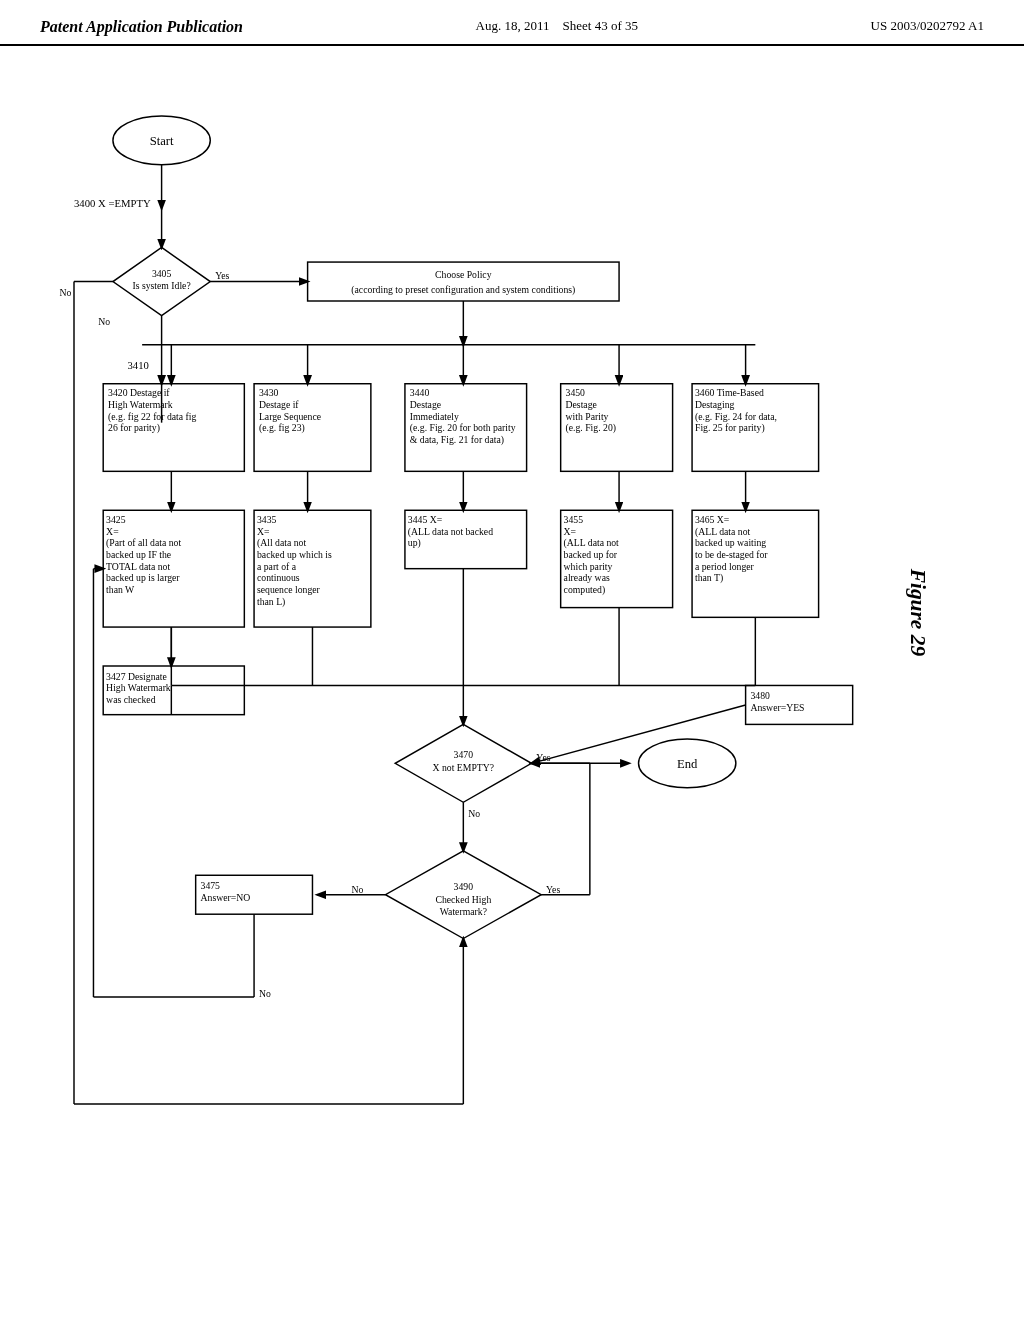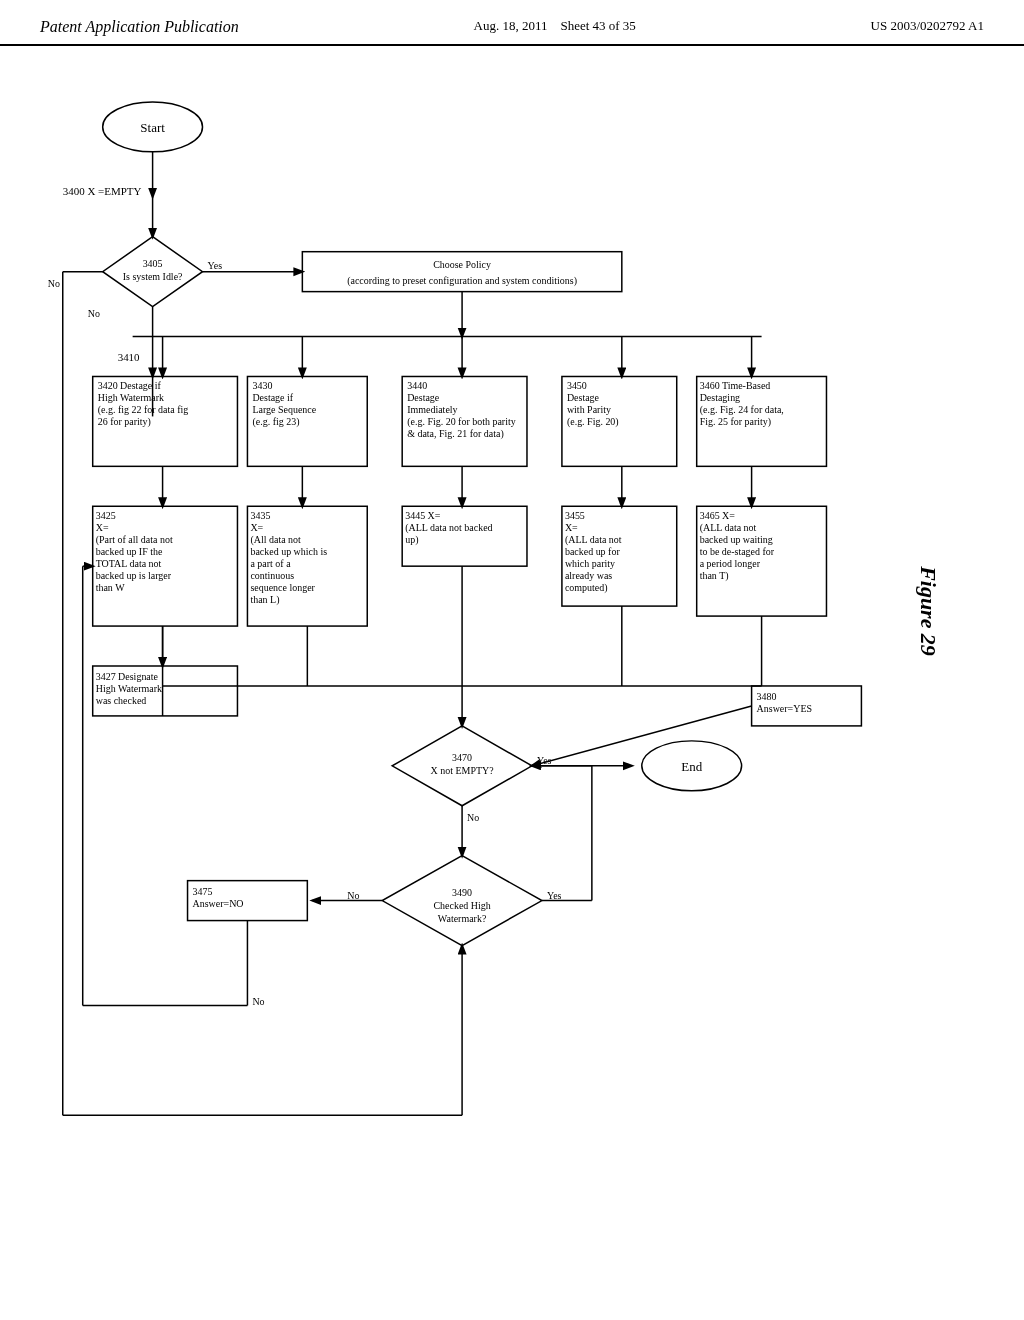--- a/index.html
+++ b/index.html
@@ -14,37 +14,37 @@
     }
     .page-header {
       display: flex;
       justify-content: space-between;
       align-items: flex-start;
       padding: 18px 40px 0 40px;
       border-bottom: 2px solid #000;
       padding-bottom: 8px;
     }
     .header-left {
-      font-weight: normal;
+      font-weight: bold;
       font-size: 16px;
       font-style: italic;
     }
     .header-center {
       font-size: 13px;
       text-align: center;
     }
     .header-right {
       font-size: 13px;
       text-align: right;
     }
     .diagram-area {
       position: relative;
       width: 100%;
       height: calc(100% - 80px);
-      padding: 21px;
+      padding: 36px;
     }
     svg {
       width: 100%;
       height: 100%;
     }
   </style>
 </head>
 <body>
 
 <div class="page-header">

